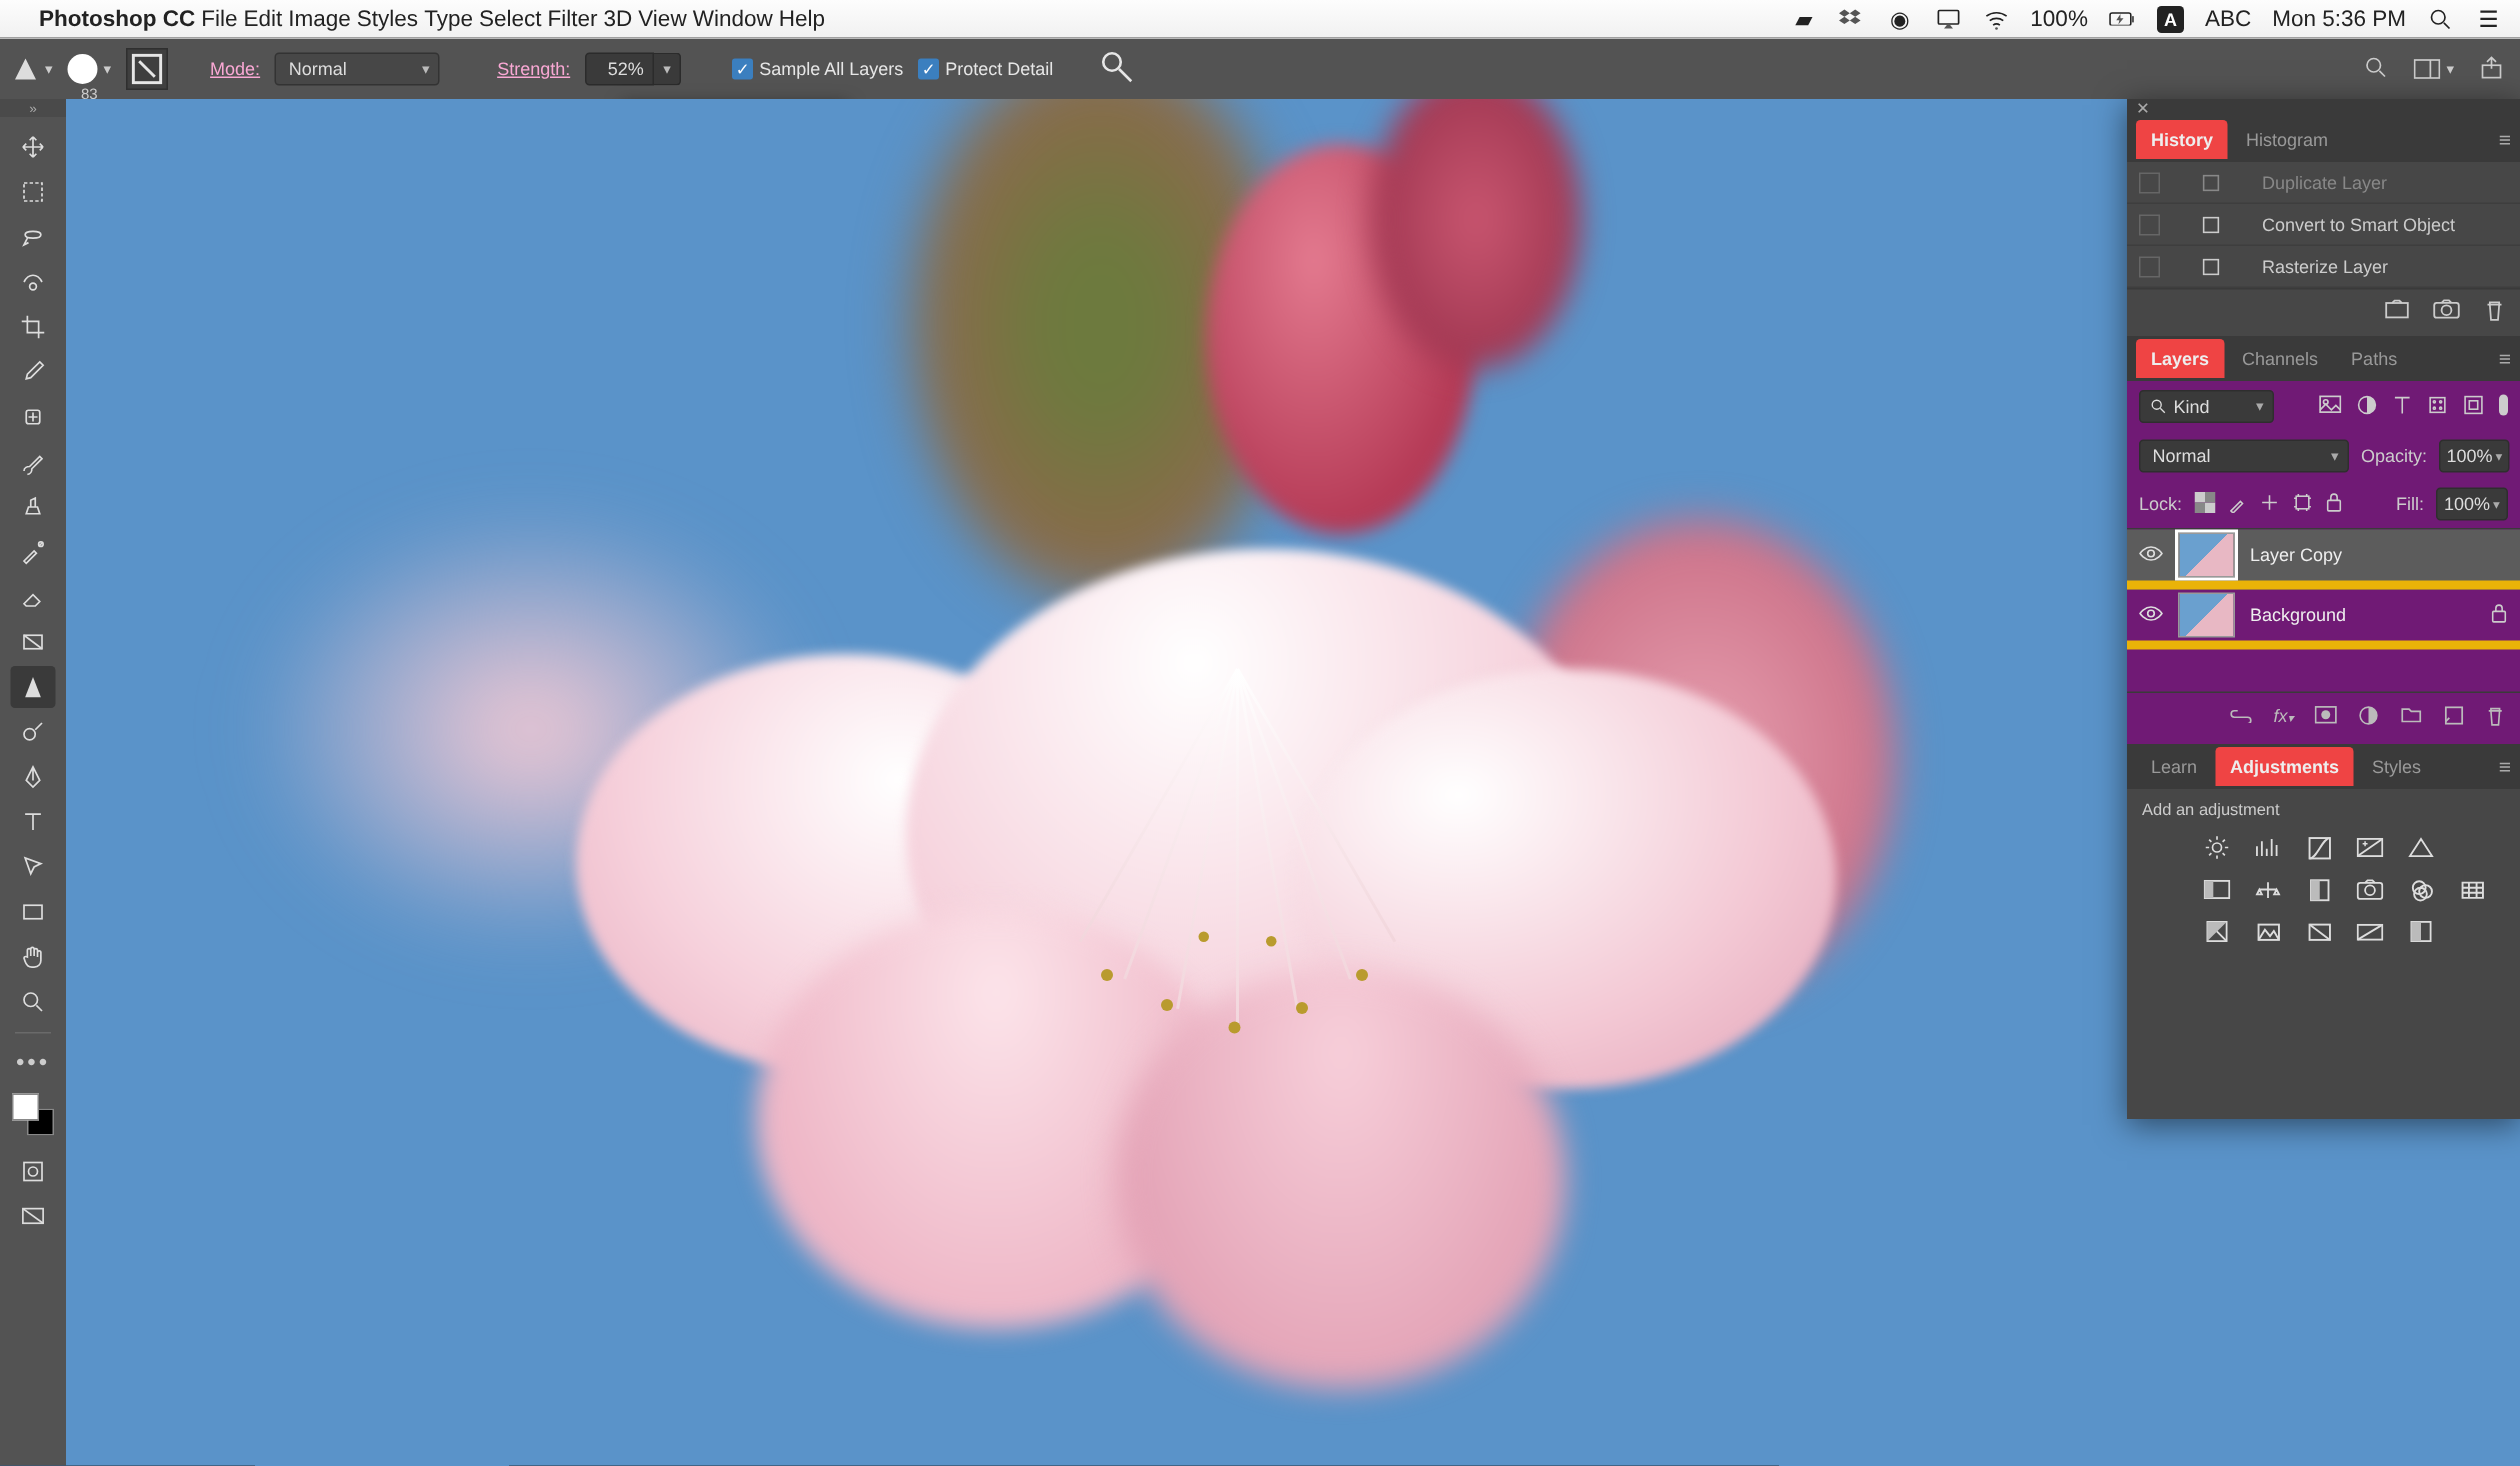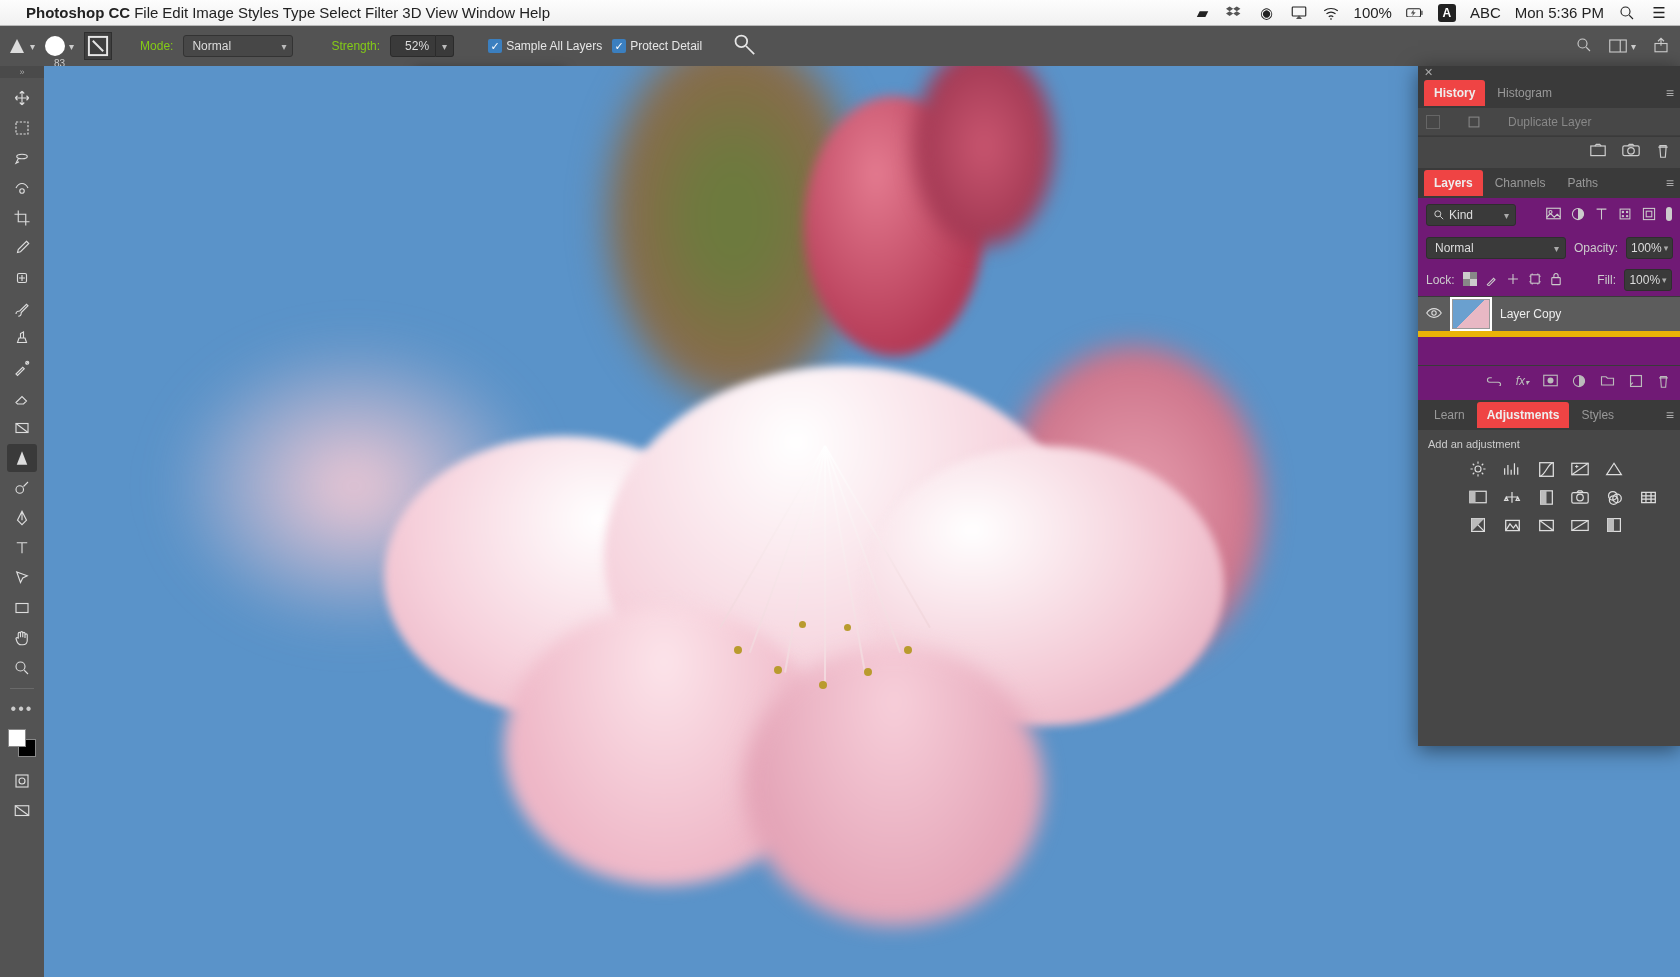--- a/index.html
+++ b/index.html
@@ -16,21 +16,21 @@
 
 
 .options-bar { height: 40px; background: #535353; display: flex; align-items: center; padding: 0 10px; gap: 10px; color: #e6e6e6; font-size: 12px; position: relative; }
 .opt-tool { display:flex; align-items:center; gap:6px; }
 .tri-white { width:0; height:0; border-left:7px solid transparent; border-right:7px solid transparent; border-bottom:14px solid #ddd; }
 .brush-dot { width:20px; height:20px; border-radius:50%; background:#fff; position:relative; }
 .brush-wrap { display:flex; flex-direction:column; align-items:center; gap:1px; position:relative; }
 .brush-num { font-size:10px; color:#ccc; position:absolute; top:22px; }
 .chev { font-size:10px; color:#ccc; }
 .panel-ico { width:28px; height:28px; background:#3f3f3f; border:1px solid #2f2f2f; display:flex; align-items:center; justify-content:center; }
-.opt-label { color:#84cc16; }
+.opt-label { color:#f9a8d4;text-decoration:underline; }
 .opt-select { background:#474747; border:1px solid #333; color:#ddd; padding:3px 28px 3px 8px; border-radius:3px; position:relative; display:flex; align-items:center; min-width:110px; }
 .opt-select::after { content:"▾"; position:absolute; right:6px; color:#bbb; font-size:10px; }
 .opt-input-wrap { display:flex; }
 .opt-input { background:#3a3a3a; border:1px solid #2b2b2b; color:#ddd; padding:3px 6px; width:46px; text-align:right; border-radius:3px 0 0 3px; }
 .opt-input-btn { background:#3a3a3a; border:1px solid #2b2b2b; border-left:none; width:18px; display:flex; align-items:center; justify-content:center; border-radius:0 3px 3px 0; font-size:10px; color:#bbb; }
 .chk { width:14px; height:14px; background:#3b7fbf; border-radius:2px; display:inline-flex; align-items:center; justify-content:center; color:#fff; font-size:11px; margin-right:4px; }
 .opt-chk { display:flex; align-items:center; }
 .wand { width:28px; height:28px; display:flex; align-items:center; justify-content:center; }
 .opt-spacer { flex:1; }
 .opt-right { display:flex; align-items:center; gap:16px; color:#ccc; }
@@ -422,20 +422,38 @@
   <div class="history-body">
     <div class="hist-row" style="color:#888;">
       <div class="hist-chk"></div>
       <div class="hist-ico">
           <svg width="14" height="14" viewBox="0 0 20 20">
             <rect x="3" y="3" width="14" height="14"></rect>
           </svg>
         </div>
       <span>Duplicate Layer</span>
     </div>
+    <div class="hist-row">
+      <div class="hist-chk"></div>
+      <div class="hist-ico">
+          <svg width="14" height="14" viewBox="0 0 20 20">
+            <rect x="3" y="3" width="14" height="14"></rect>
+          </svg>
+        </div>
+      <span>Convert to Smart Object</span>
+    </div>
+    <div class="hist-row">
+      <div class="hist-chk"></div>
+      <div class="hist-ico">
+          <svg width="14" height="14" viewBox="0 0 20 20">
+            <rect x="3" y="3" width="14" height="14"></rect>
+          </svg>
+        </div>
+      <span>Rasterize Layer</span>
+    </div>
     <div class="hist-footer">
       <span><svg width="16" height="14" viewBox="0 0 20 16">
             <rect x="1" y="3" width="18" height="12"></rect>
             <path d="M6 3l2-2h4l2 2"></path>
           </svg></span>
       <span><svg width="18" height="14" viewBox="0 0 22 16">
             <rect x="1" y="3" width="20" height="12" rx="2"></rect>
             <circle cx="11" cy="9" r="4"></circle>
             <path d="M7 3l2-2h4l2 2"></path>
           </svg></span>
@@ -528,20 +546,32 @@
         </div>
     </div>
     <div class="layer-item sel">
       <div class="eye"><svg width="16" height="12" viewBox="0 0 22 14">
             <path d="M1 7s4-6 10-6 10 6 10 6-4 6-10 6S1 7 1 7z"></path>
             <circle cx="11" cy="7" r="3"></circle>
           </svg></div>
       <div class="thumb sel"></div>
       <div class="layer-name">Layer Copy</div>
     </div>
+    <div class="layer-item">
+      <div class="eye"><svg width="16" height="12" viewBox="0 0 22 14">
+            <path d="M1 7s4-6 10-6 10 6 10 6-4 6-10 6S1 7 1 7z"></path>
+            <circle cx="11" cy="7" r="3"></circle>
+          </svg></div>
+      <div class="thumb"></div>
+      <div class="layer-name">Background</div>
+      <div class="lock-ico"><svg width="12" height="14" viewBox="0 0 16 20">
+            <rect x="2" y="8" width="12" height="10" rx="1"></rect>
+            <path d="M5 8V5a3 3 0 016 0v3"></path>
+          </svg></div>
+    </div>
     <div class="layers-footer">
       <span><svg width="16" height="12" viewBox="0 0 22 14">
             <path d="M8 7H5a3 3 0 010-6h3M14 7h3a3 3 0 010 6h-3M8 7h6" transform="translate(0 3)"></path>
           </svg></span>
       <span style="font-style:italic;font-size:12px;">fx<span style="font-size:8px">▾</span></span>
       <span><svg width="15" height="13" viewBox="0 0 20 16">
             <rect x="1" y="1" width="18" height="14"></rect>
             <circle cx="10" cy="8" r="4" fill="#bbb" stroke="none"></circle>
           </svg></span>
       <span><svg width="14" height="14" viewBox="0 0 20 20">

